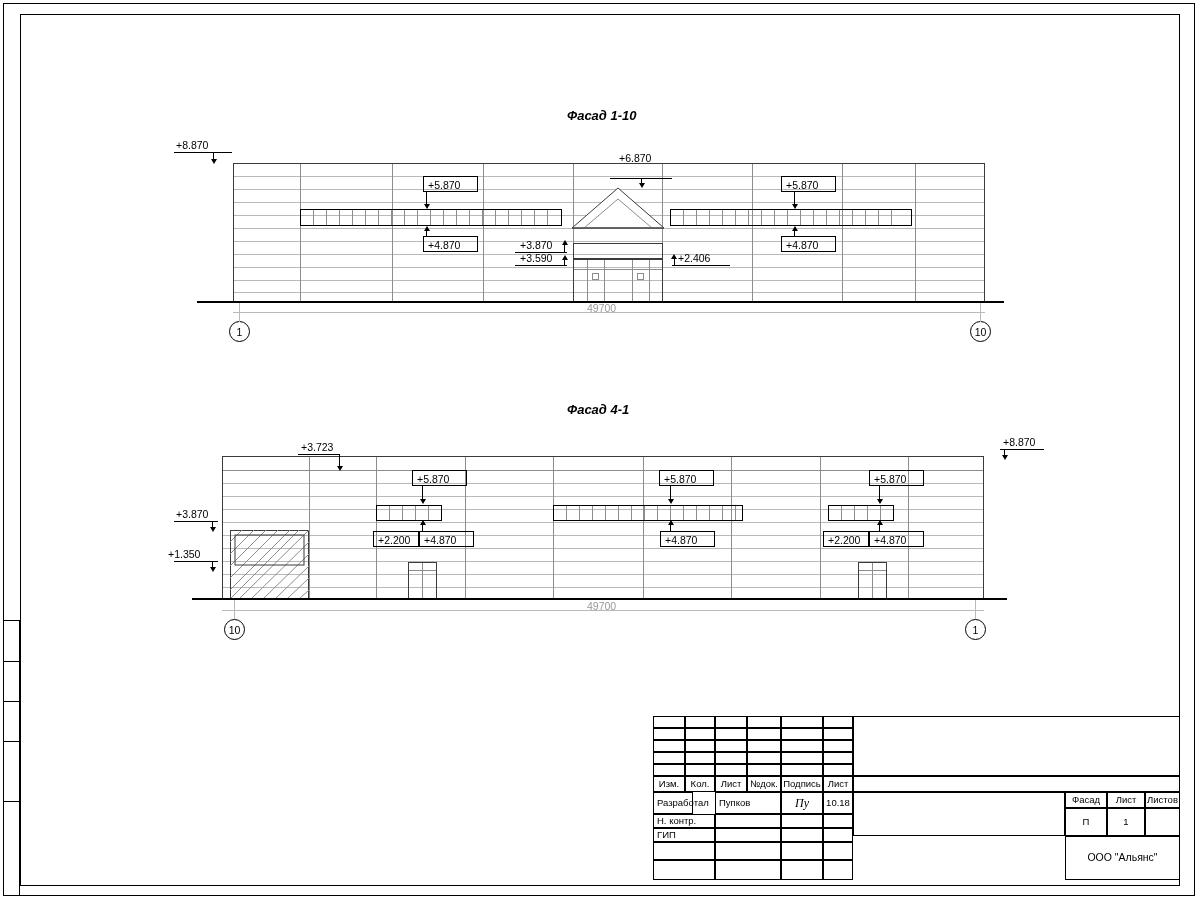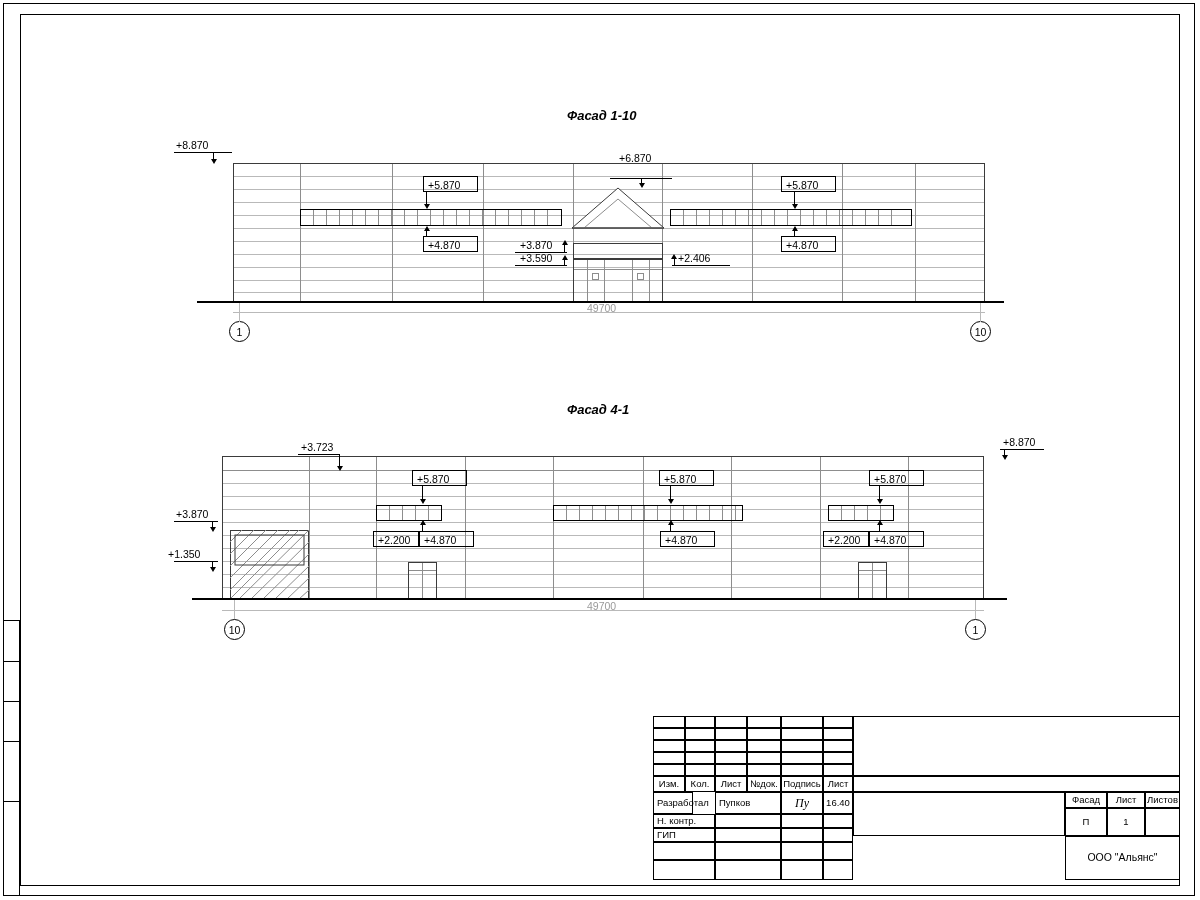--- a/index.html
+++ b/index.html
@@ -361,21 +361,21 @@
     <div class="c" style="left:94px;top:60px;width:34px;height:16px;">№док.</div>
     <div class="c" style="left:128px;top:60px;width:42px;height:16px;">Подпись</div>
     <div class="c" style="left:170px;top:60px;width:30px;height:16px;">Лист</div>
     <div class="c" style="left:200px;top:60px;width:327px;height:16px;"></div>
 
     <div class="c cl" style="left:0;top:76px;width:40px;height:22px;">Разработал</div>
     <div class="c cl" style="left:62px;top:76px;width:66px;height:22px;">Пупков</div>
     <div class="c" style="left:128px;top:76px;width:42px;height:22px;">
         <span class="sig">Пу</span>
       </div>
-    <div class="c" style="left:170px;top:76px;width:30px;height:22px;">16.40</div>
+    <div class="c" style="left:170px;top:76px;width:30px;height:22px;">10.18</div>
 
     <div class="c" style="left:200px;top:76px;width:212px;height:44px;"></div>
     <div class="c" style="left:412px;top:76px;width:42px;height:16px;">Фасад</div>
     <div class="c" style="left:454px;top:76px;width:38px;height:16px;">Лист</div>
     <div class="c" style="left:492px;top:76px;width:35px;height:16px;">Листов</div>
     <div class="c" style="left:412px;top:92px;width:42px;height:28px;">П</div>
     <div class="c" style="left:454px;top:92px;width:38px;height:28px;">1</div>
     <div class="c" style="left:492px;top:92px;width:35px;height:28px;"></div>
 
     <div class="c cl" style="left:0;top:98px;width:62px;height:14px;">Н. контр.</div>

